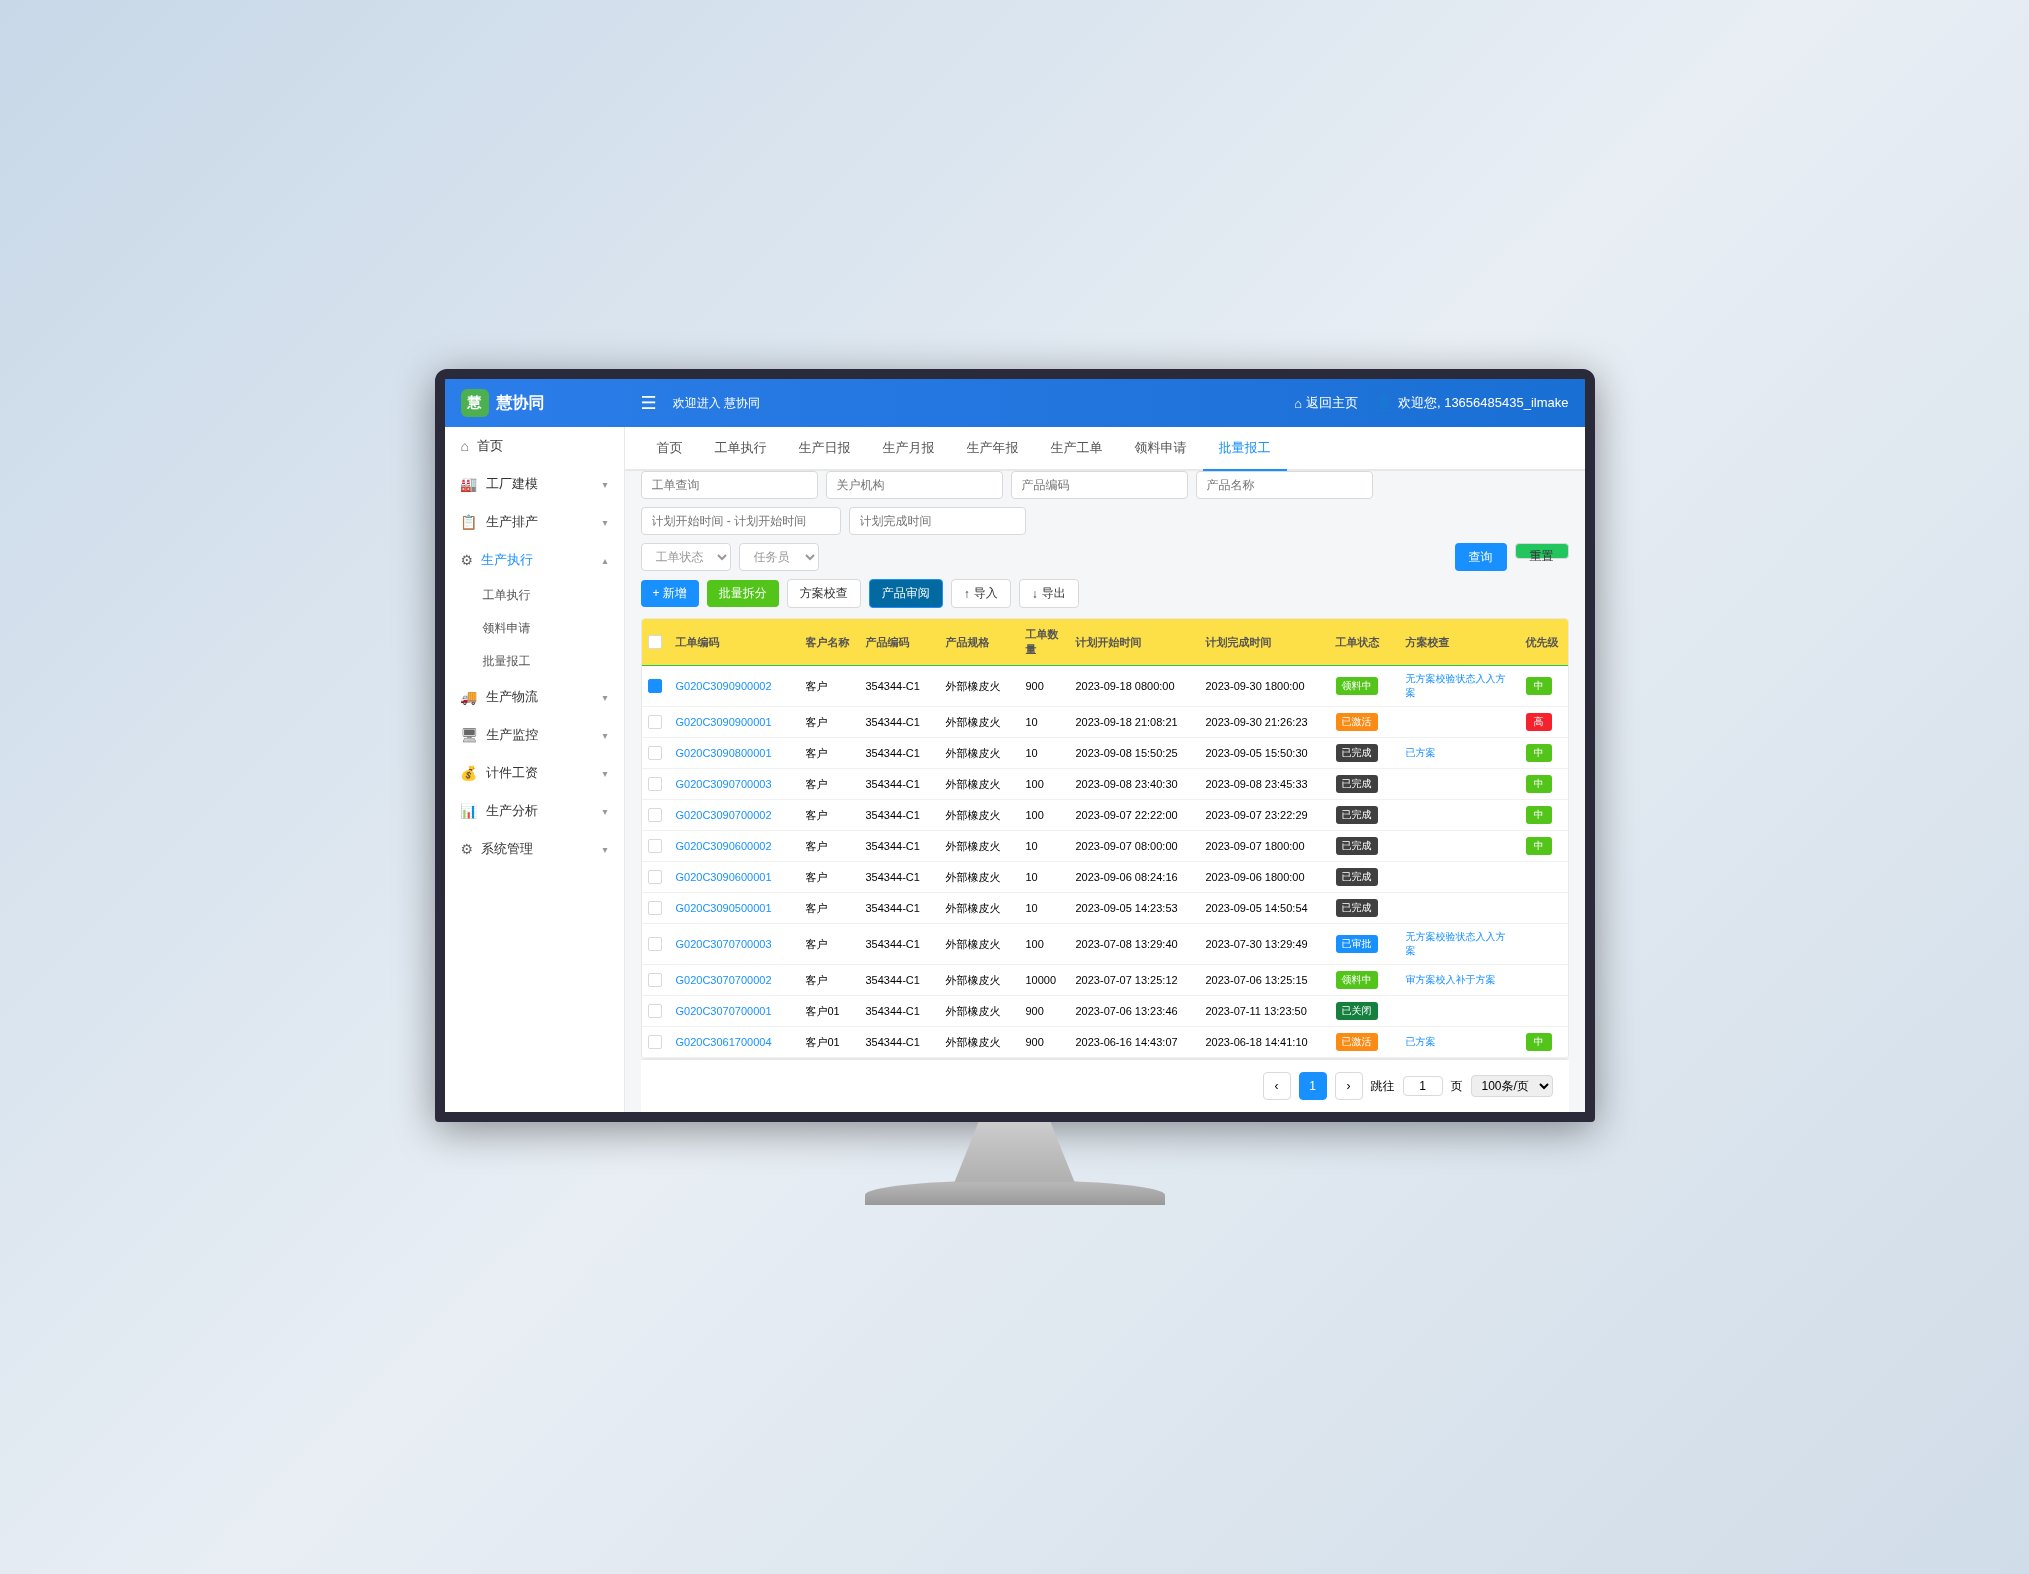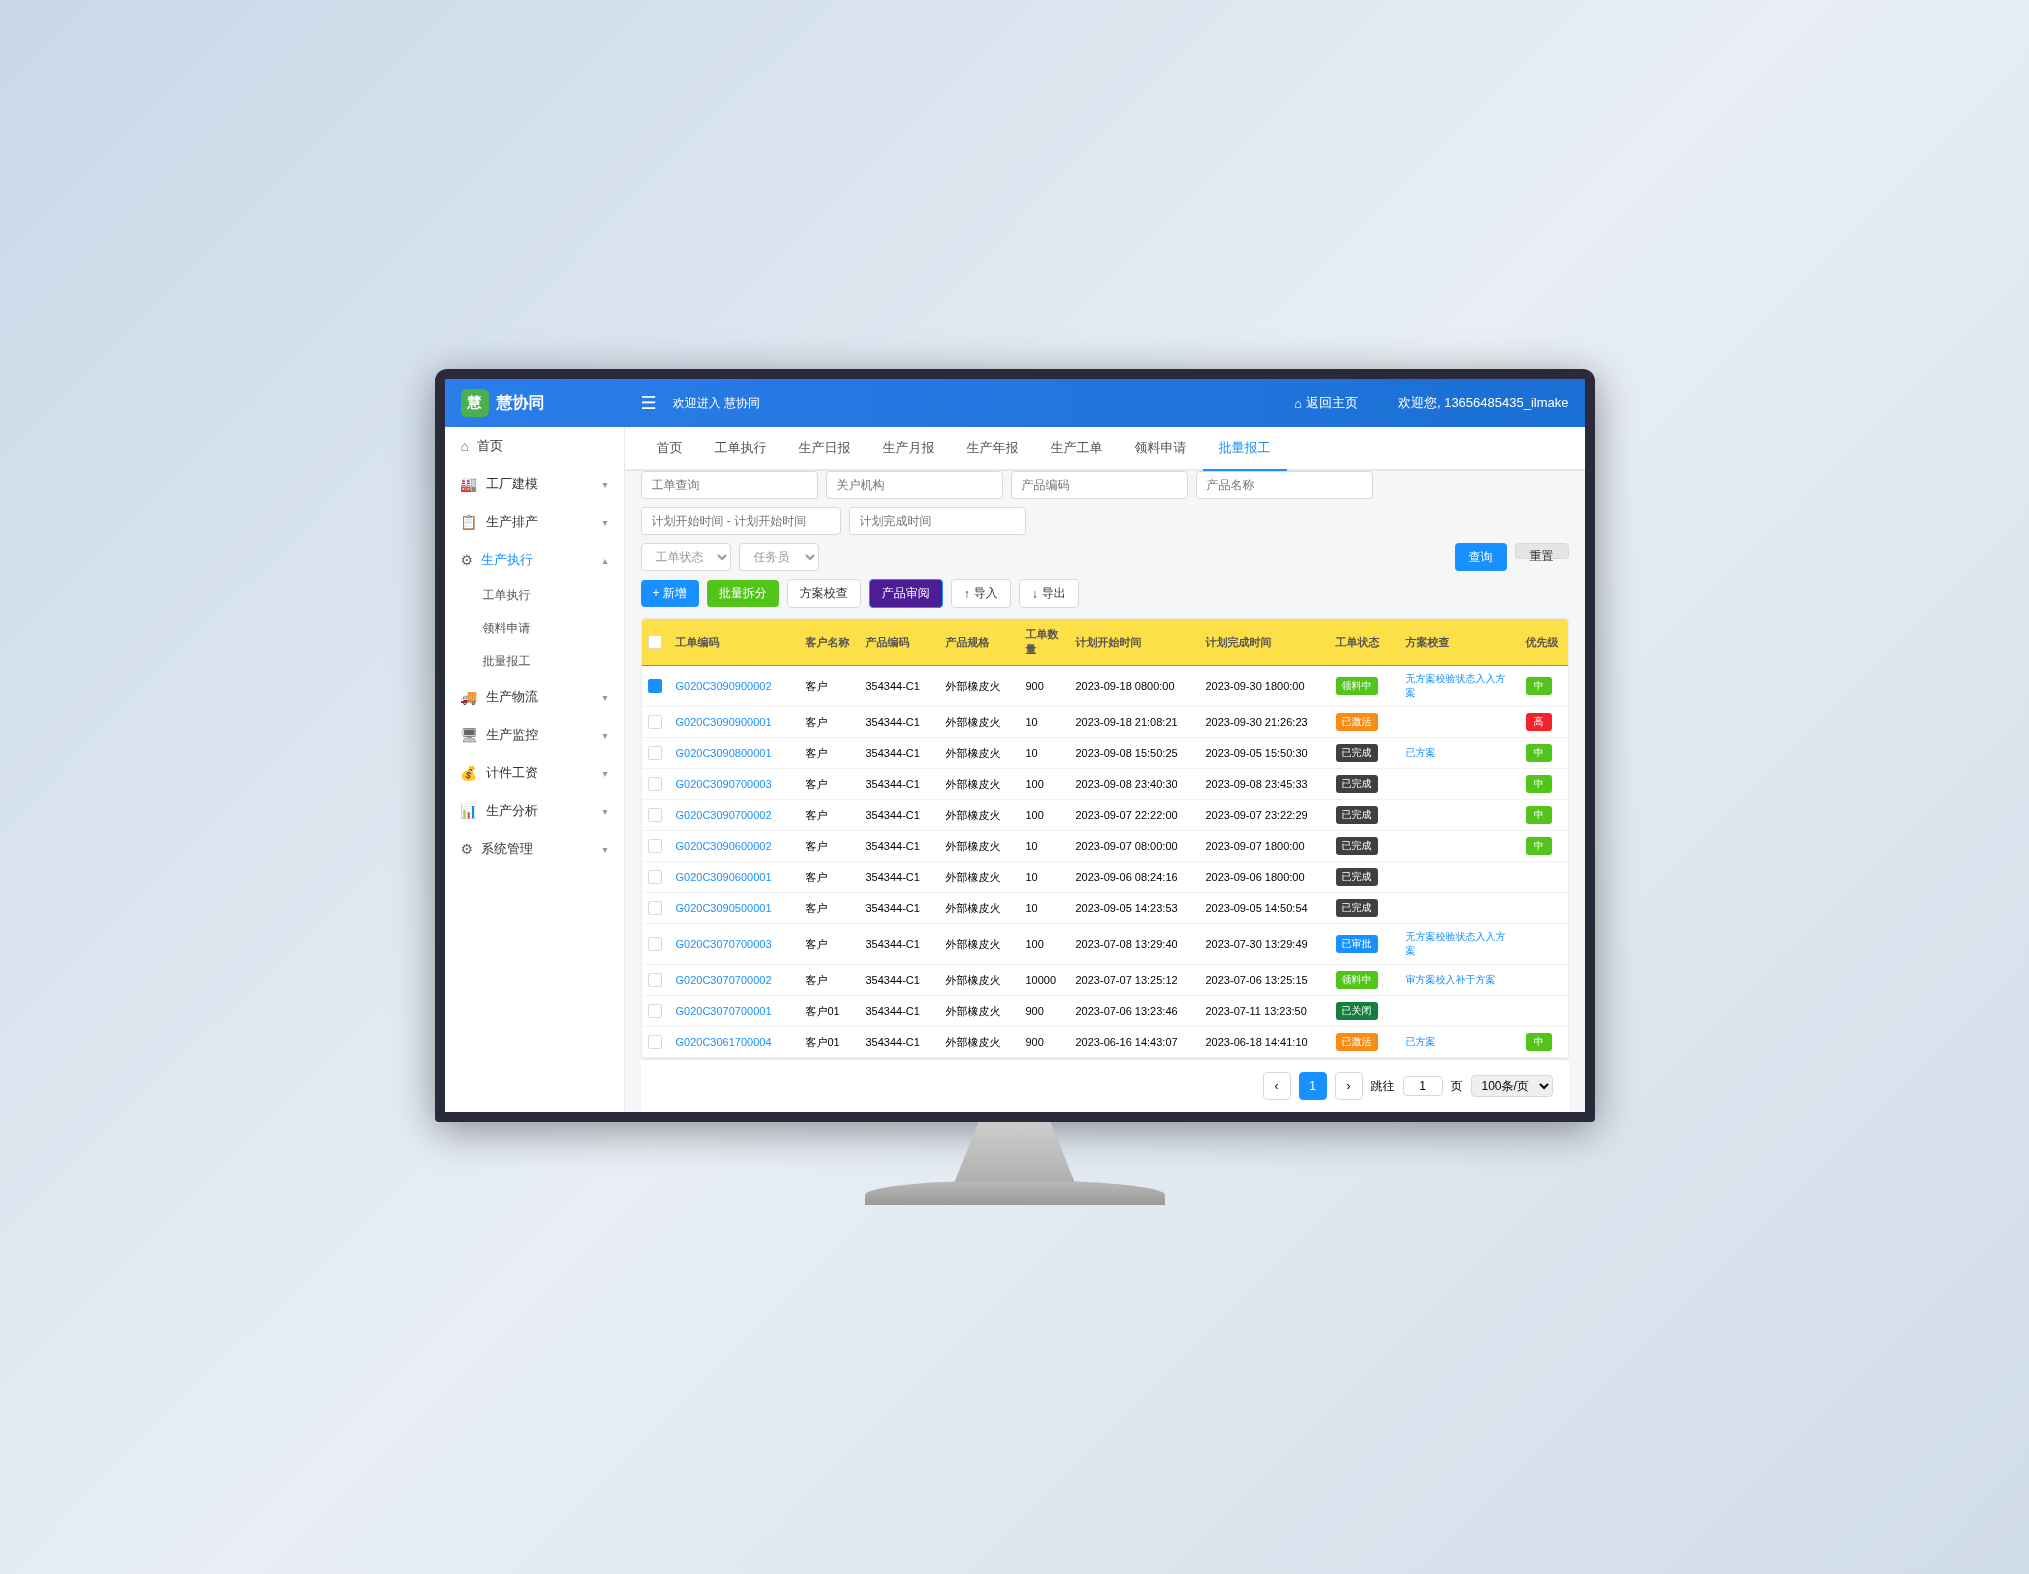--- a/index.html
+++ b/index.html
@@ -176,21 +176,21 @@
       color: white;
       border: none;
       border-radius: 4px;
       padding: 4px 14px;
       font-size: 12px;
       cursor: pointer;
       height: 28px;
       margin-left: auto;
     }
     .filter-btn-outline {
-      background: #e5e5e5;
+      background: #22c55e;
       color: #333;
       border: 1px solid #d9d9d9;
       border-radius: 4px;
       padding: 4px 14px;
       font-size: 12px;
       cursor: pointer;
       height: 16px;
     }
     .toolbar {
       display: flex;
@@ -221,21 +221,21 @@
       background: white;
       color: #333;
       border: 1px solid #d9d9d9;
       border-radius: 4px;
       padding: 5px 12px;
       font-size: 12px;
       cursor: pointer;
       display: flex; align-items: center; gap: 4px;
     }
     .btn-active {
-      background: #4c1d95;
+      background: #0369a1;
       color: white;
       border: 1px solid #1890ff;
       border-radius: 4px;
       padding: 5px 12px;
       font-size: 12px;
       cursor: pointer;
     }
 
     .data-table {
       background: white;

